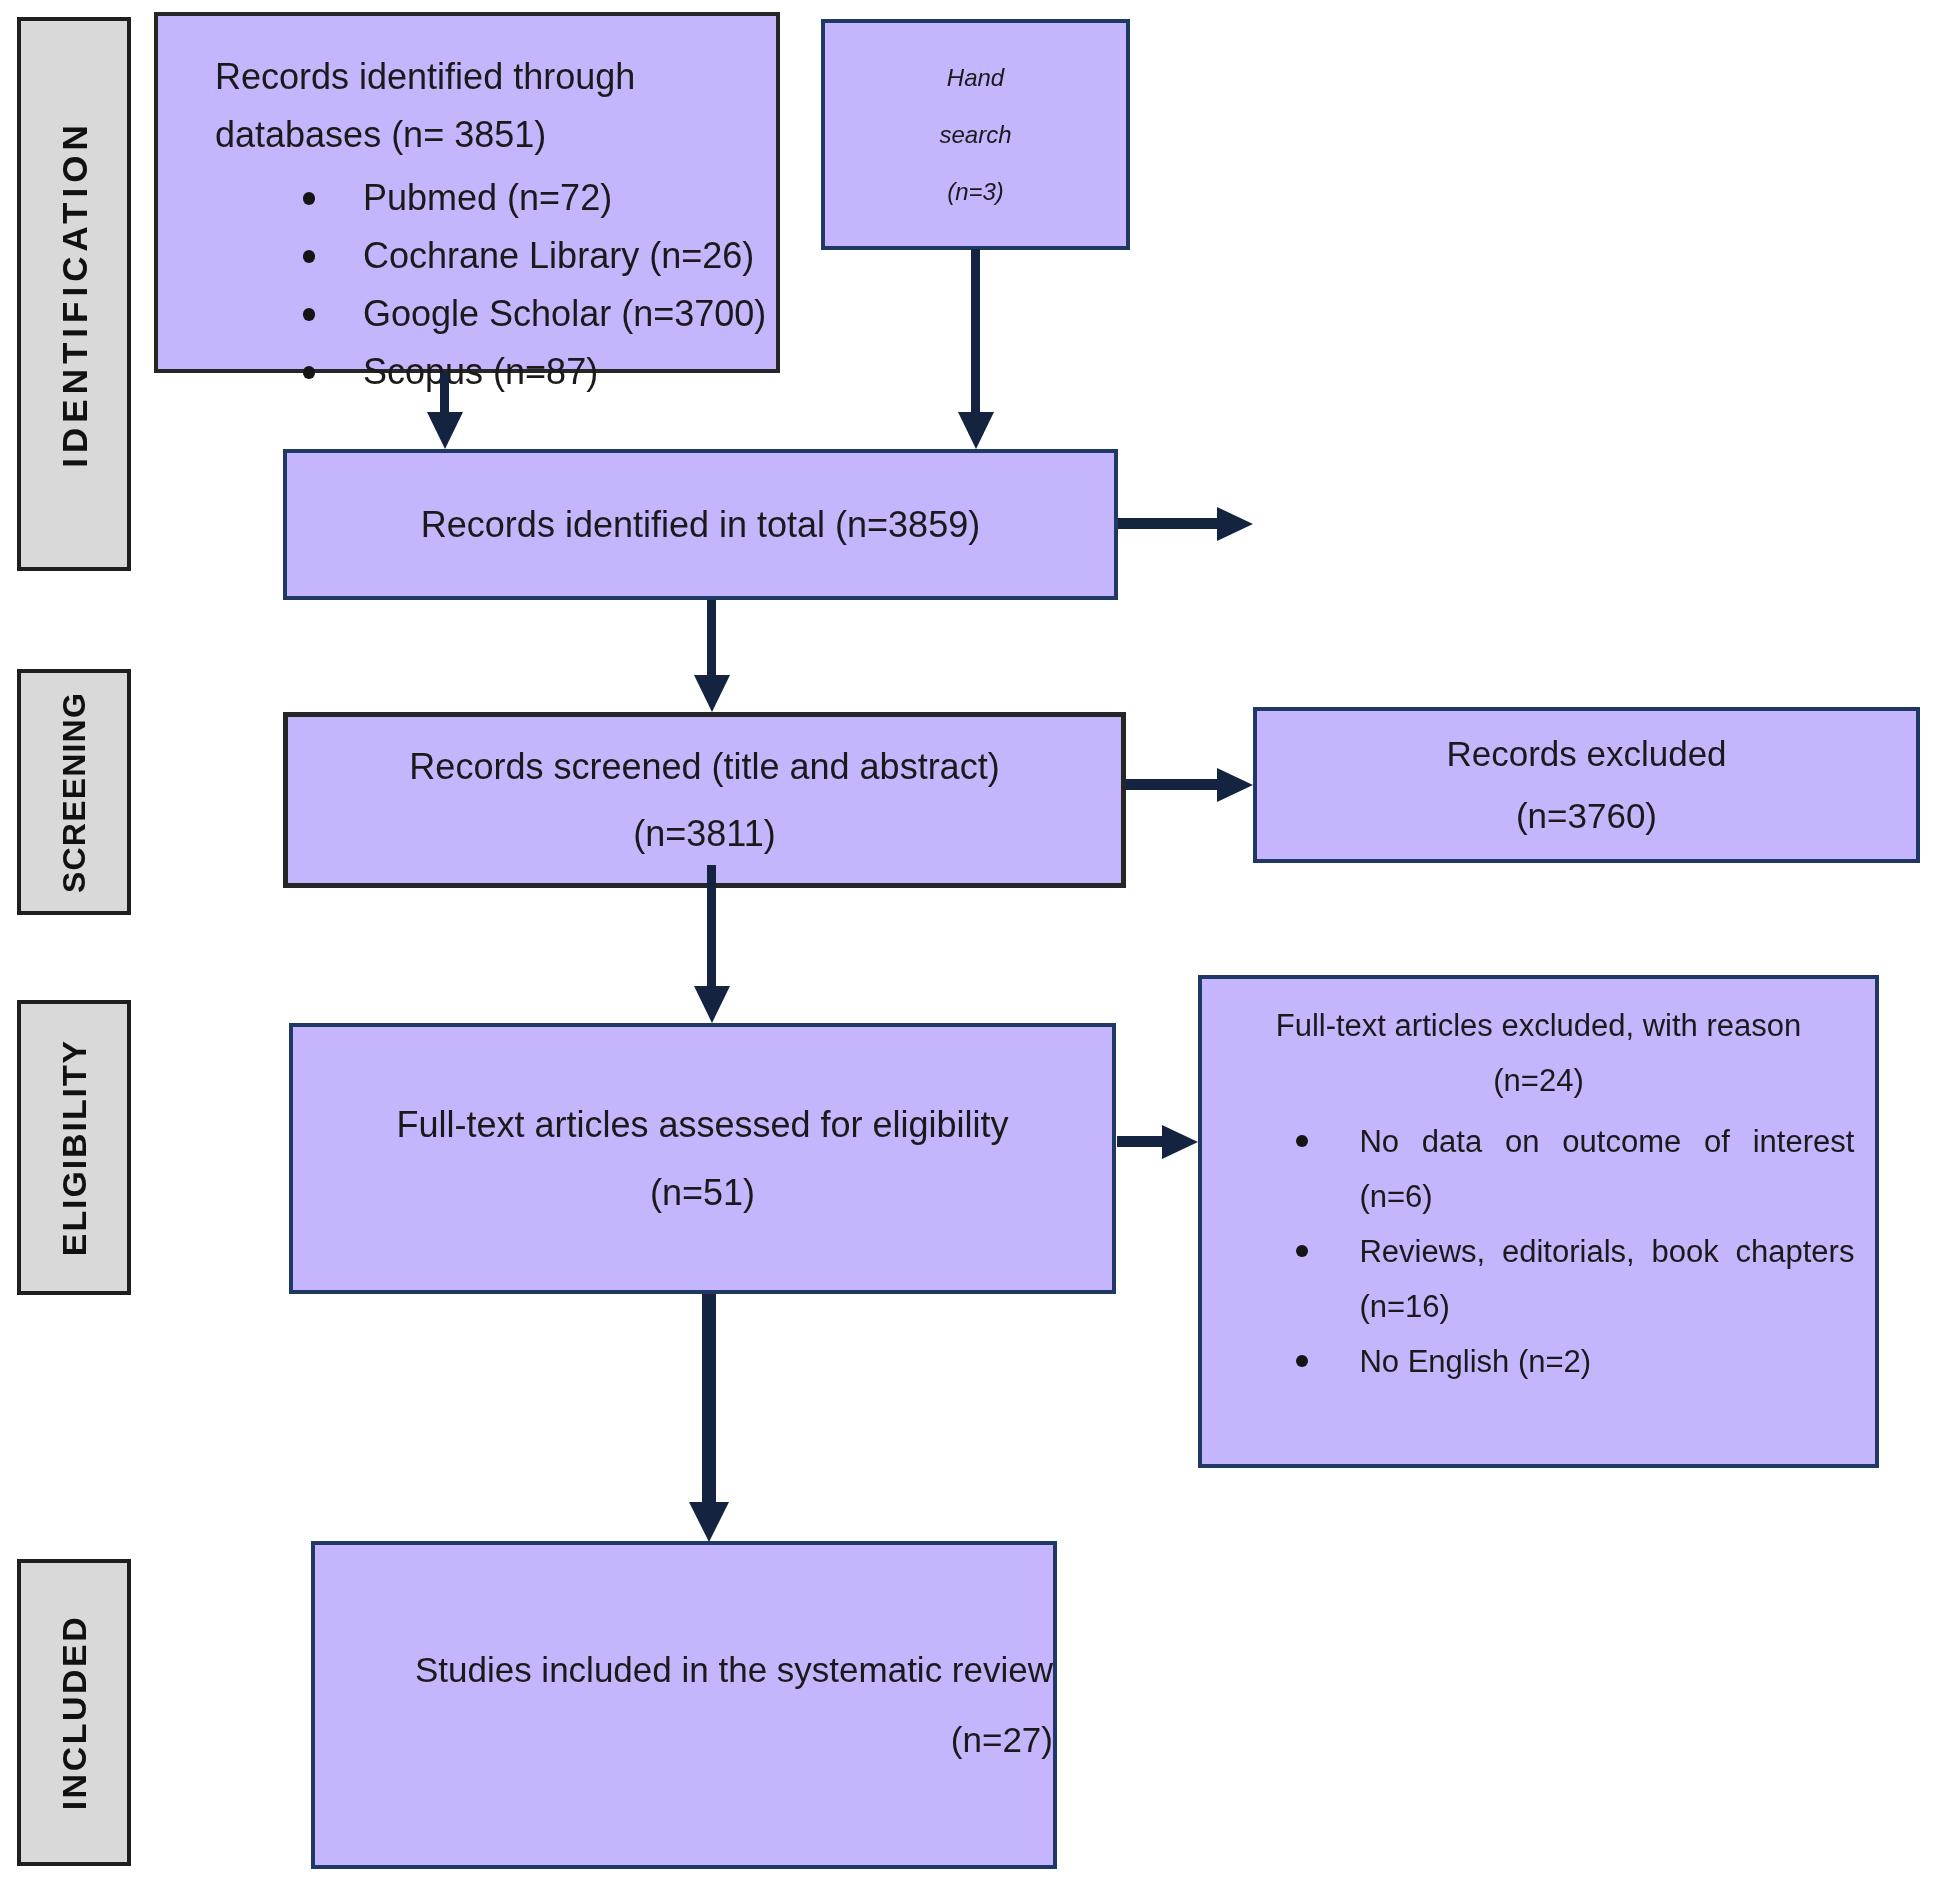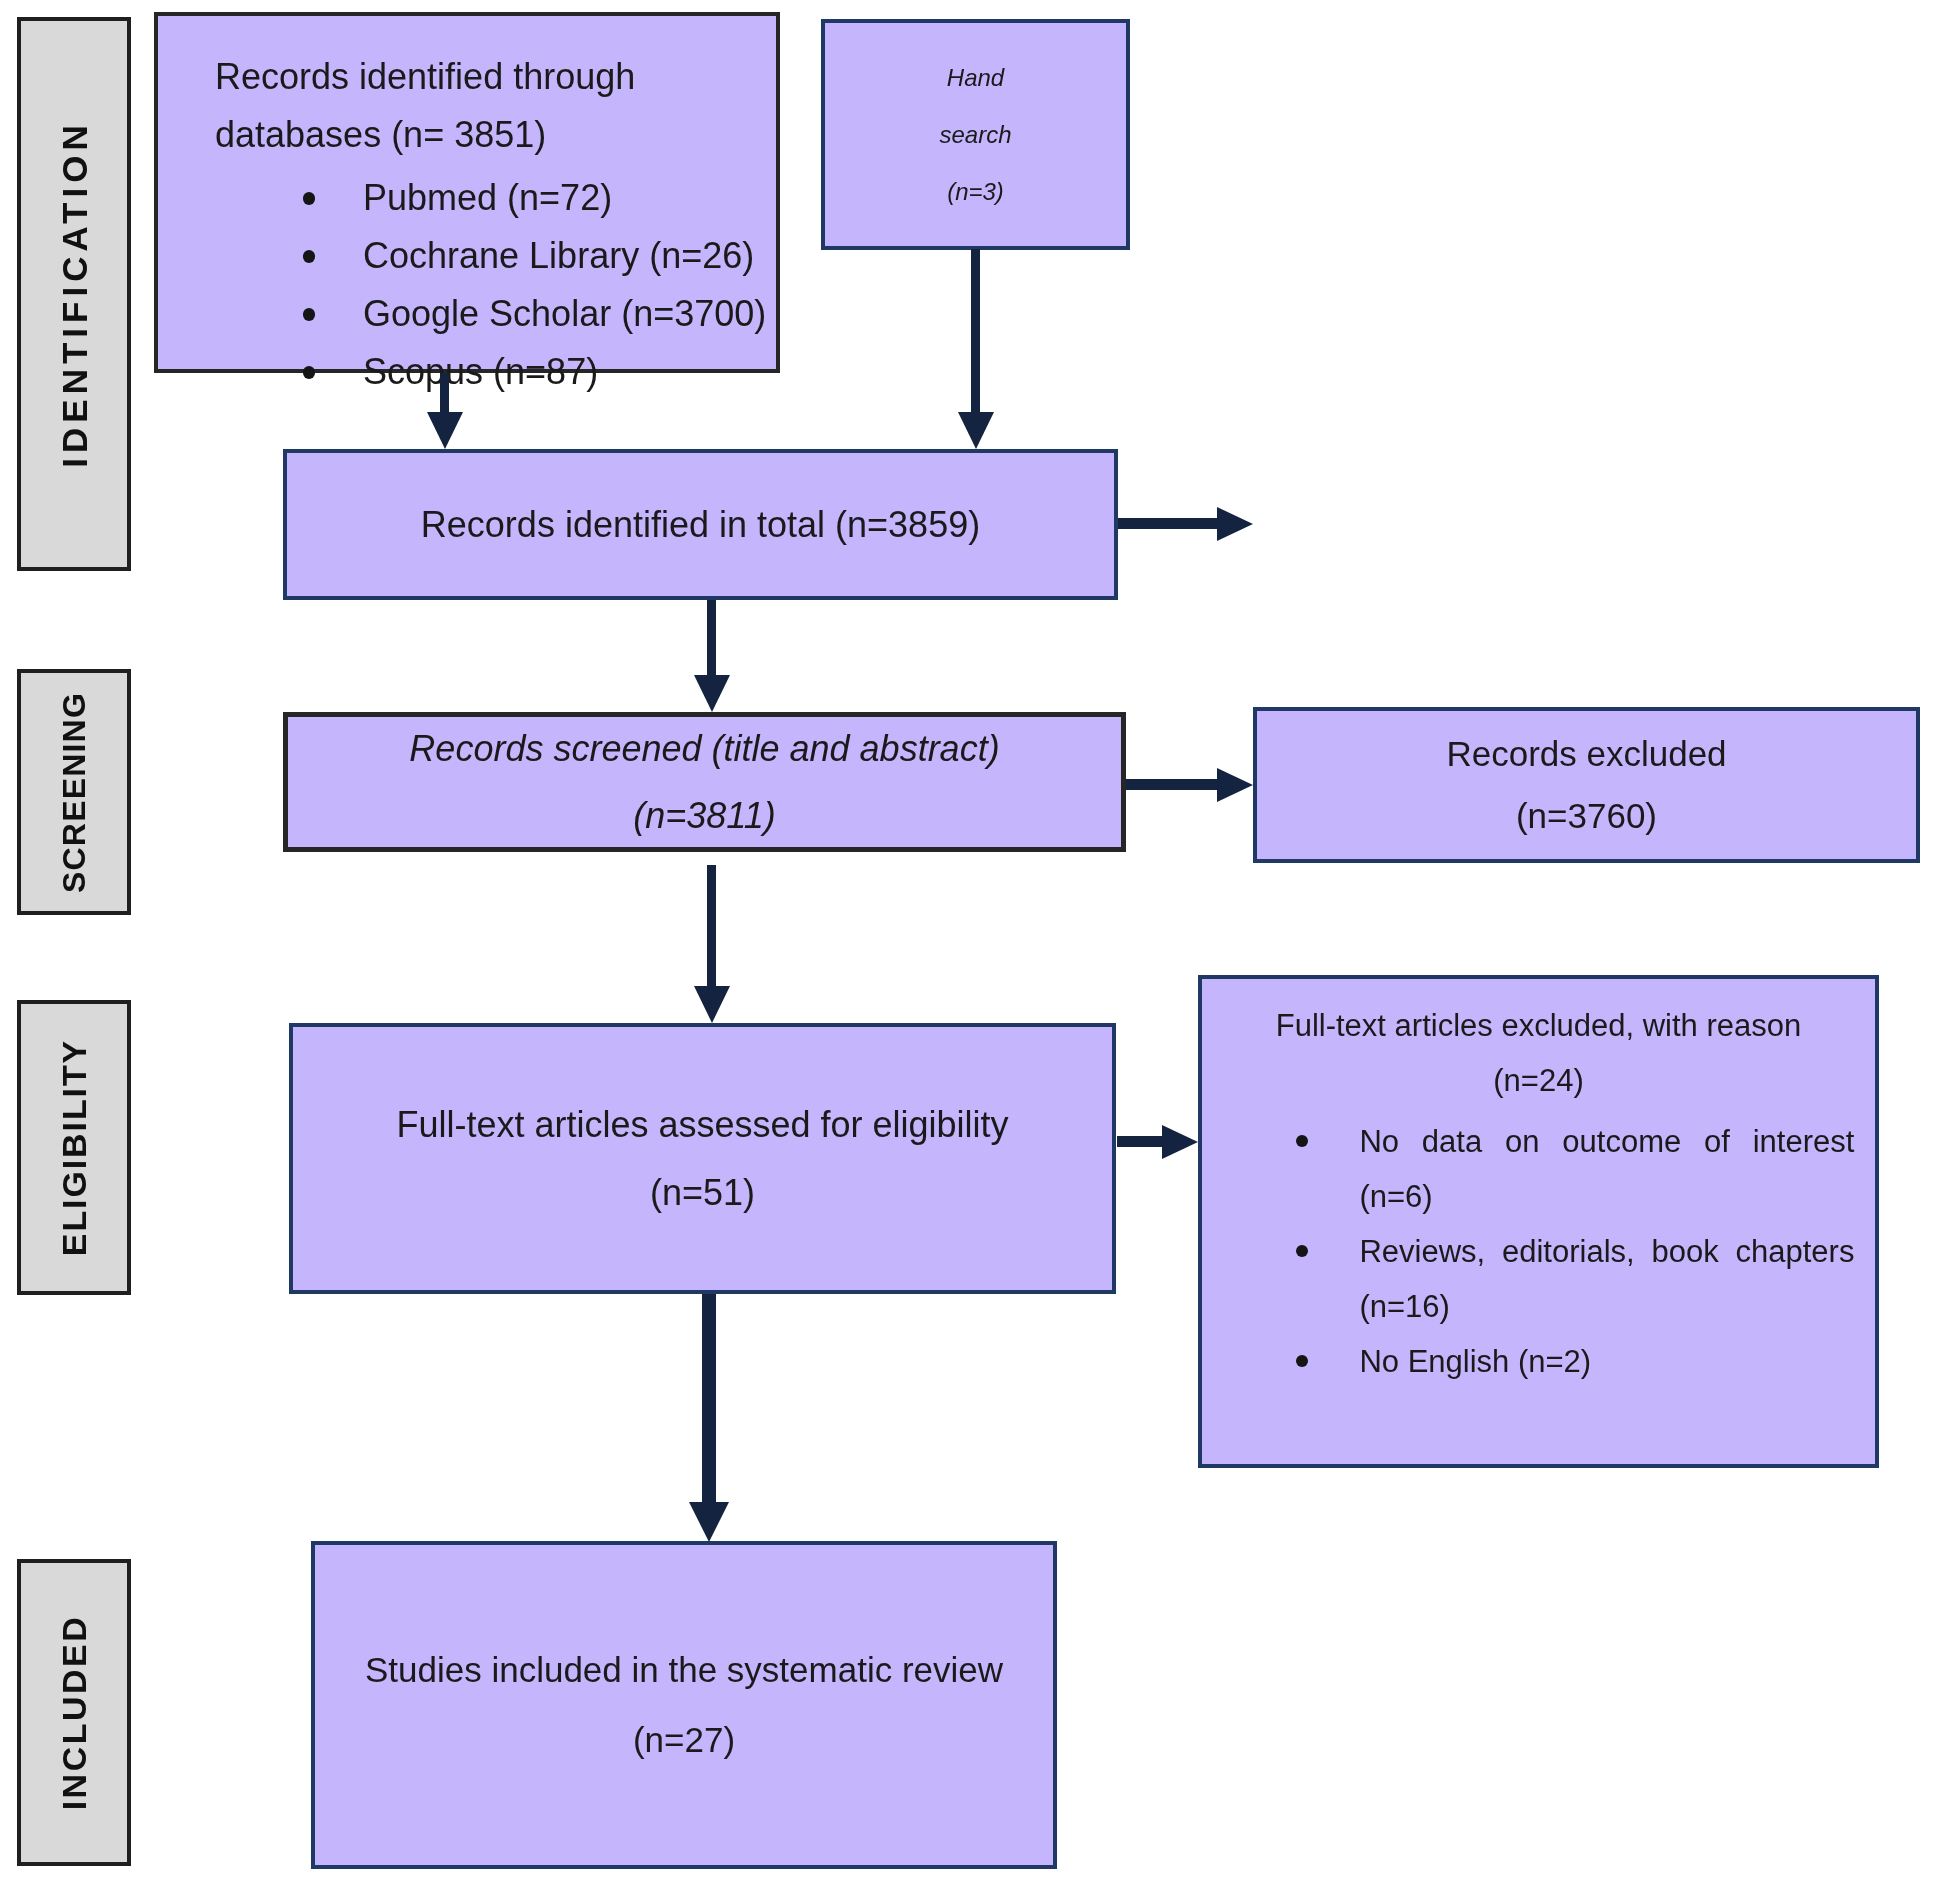--- a/index.html
+++ b/index.html
@@ -94,21 +94,21 @@
     <div class="nowrap">Hand</div>
     <div class="nowrap">search</div>
     <div class="nowrap">(n=3)</div>
   </div>
 
   <div class="fbox b-navy center-col" style="left:283px;top:449px;width:835px;height:151px;font-size:36px;">
     <div class="nowrap">Records identified in total (n=3859)</div>
   </div>
 
 
-  <div class="fbox center-col" style="left:283px;top:712px;width:843px;height:140px;font-size:36px;line-height:67px;border:5px solid var(--ink);font-style:italic;">
+  <div class="fbox center-col" style="left:283px;top:712px;width:843px;height:176px;font-size:36px;line-height:67px;border:5px solid var(--ink);">
     <div class="nowrap">Records screened (title and abstract)</div>
     <div class="nowrap">(n=3811)</div>
   </div>
 
   <div class="fbox b-navy center-col" style="left:1253px;top:707px;width:667px;height:156px;font-size:35px;line-height:62px;">
     <div class="nowrap">Records excluded</div>
     <div class="nowrap">(n=3760)</div>
   </div>
 
   <div class="fbox b-navy center-col" style="left:289px;top:1023px;width:827px;height:271px;font-size:36px;line-height:68px;">
@@ -121,21 +121,21 @@
       <div class="ft-heading">Full-text articles excluded, with reason</div>
       <div class="ft-count">(n=24)</div>
       <ul class="ft-list">
         <li><span class="dot"></span><span>No data on outcome of interest (n=6)</span></li>
         <li><span class="dot"></span><span>Reviews, editorials, book chapters (n=16)</span></li>
         <li><span class="dot"></span><span>No English (n=2)</span></li>
       </ul>
     </div>
   </div>
 
-  <div class="fbox b-navy center-col" style="left:311px;top:1541px;width:746px;height:328px;font-size:35px;line-height:70px;">
+  <div class="fbox b-navy center-col" style="left:311px;top:1541px;width:746px;height:328px;font-size:35px;line-height:70px;align-items:flex-end;">
     <div class="nowrap">Studies included in the systematic review</div>
     <div class="nowrap">(n=27)</div>
   </div>
 
   <div>
     <div class="stem" style="left:440px;top:373px;width:9.3px;height:42px;"></div>
     <div class="head-down" style="left:427px;top:412px;"></div>
   </div>
   <div>
     <div class="stem" style="left:971px;top:249px;width:9.3px;height:167px;"></div>

